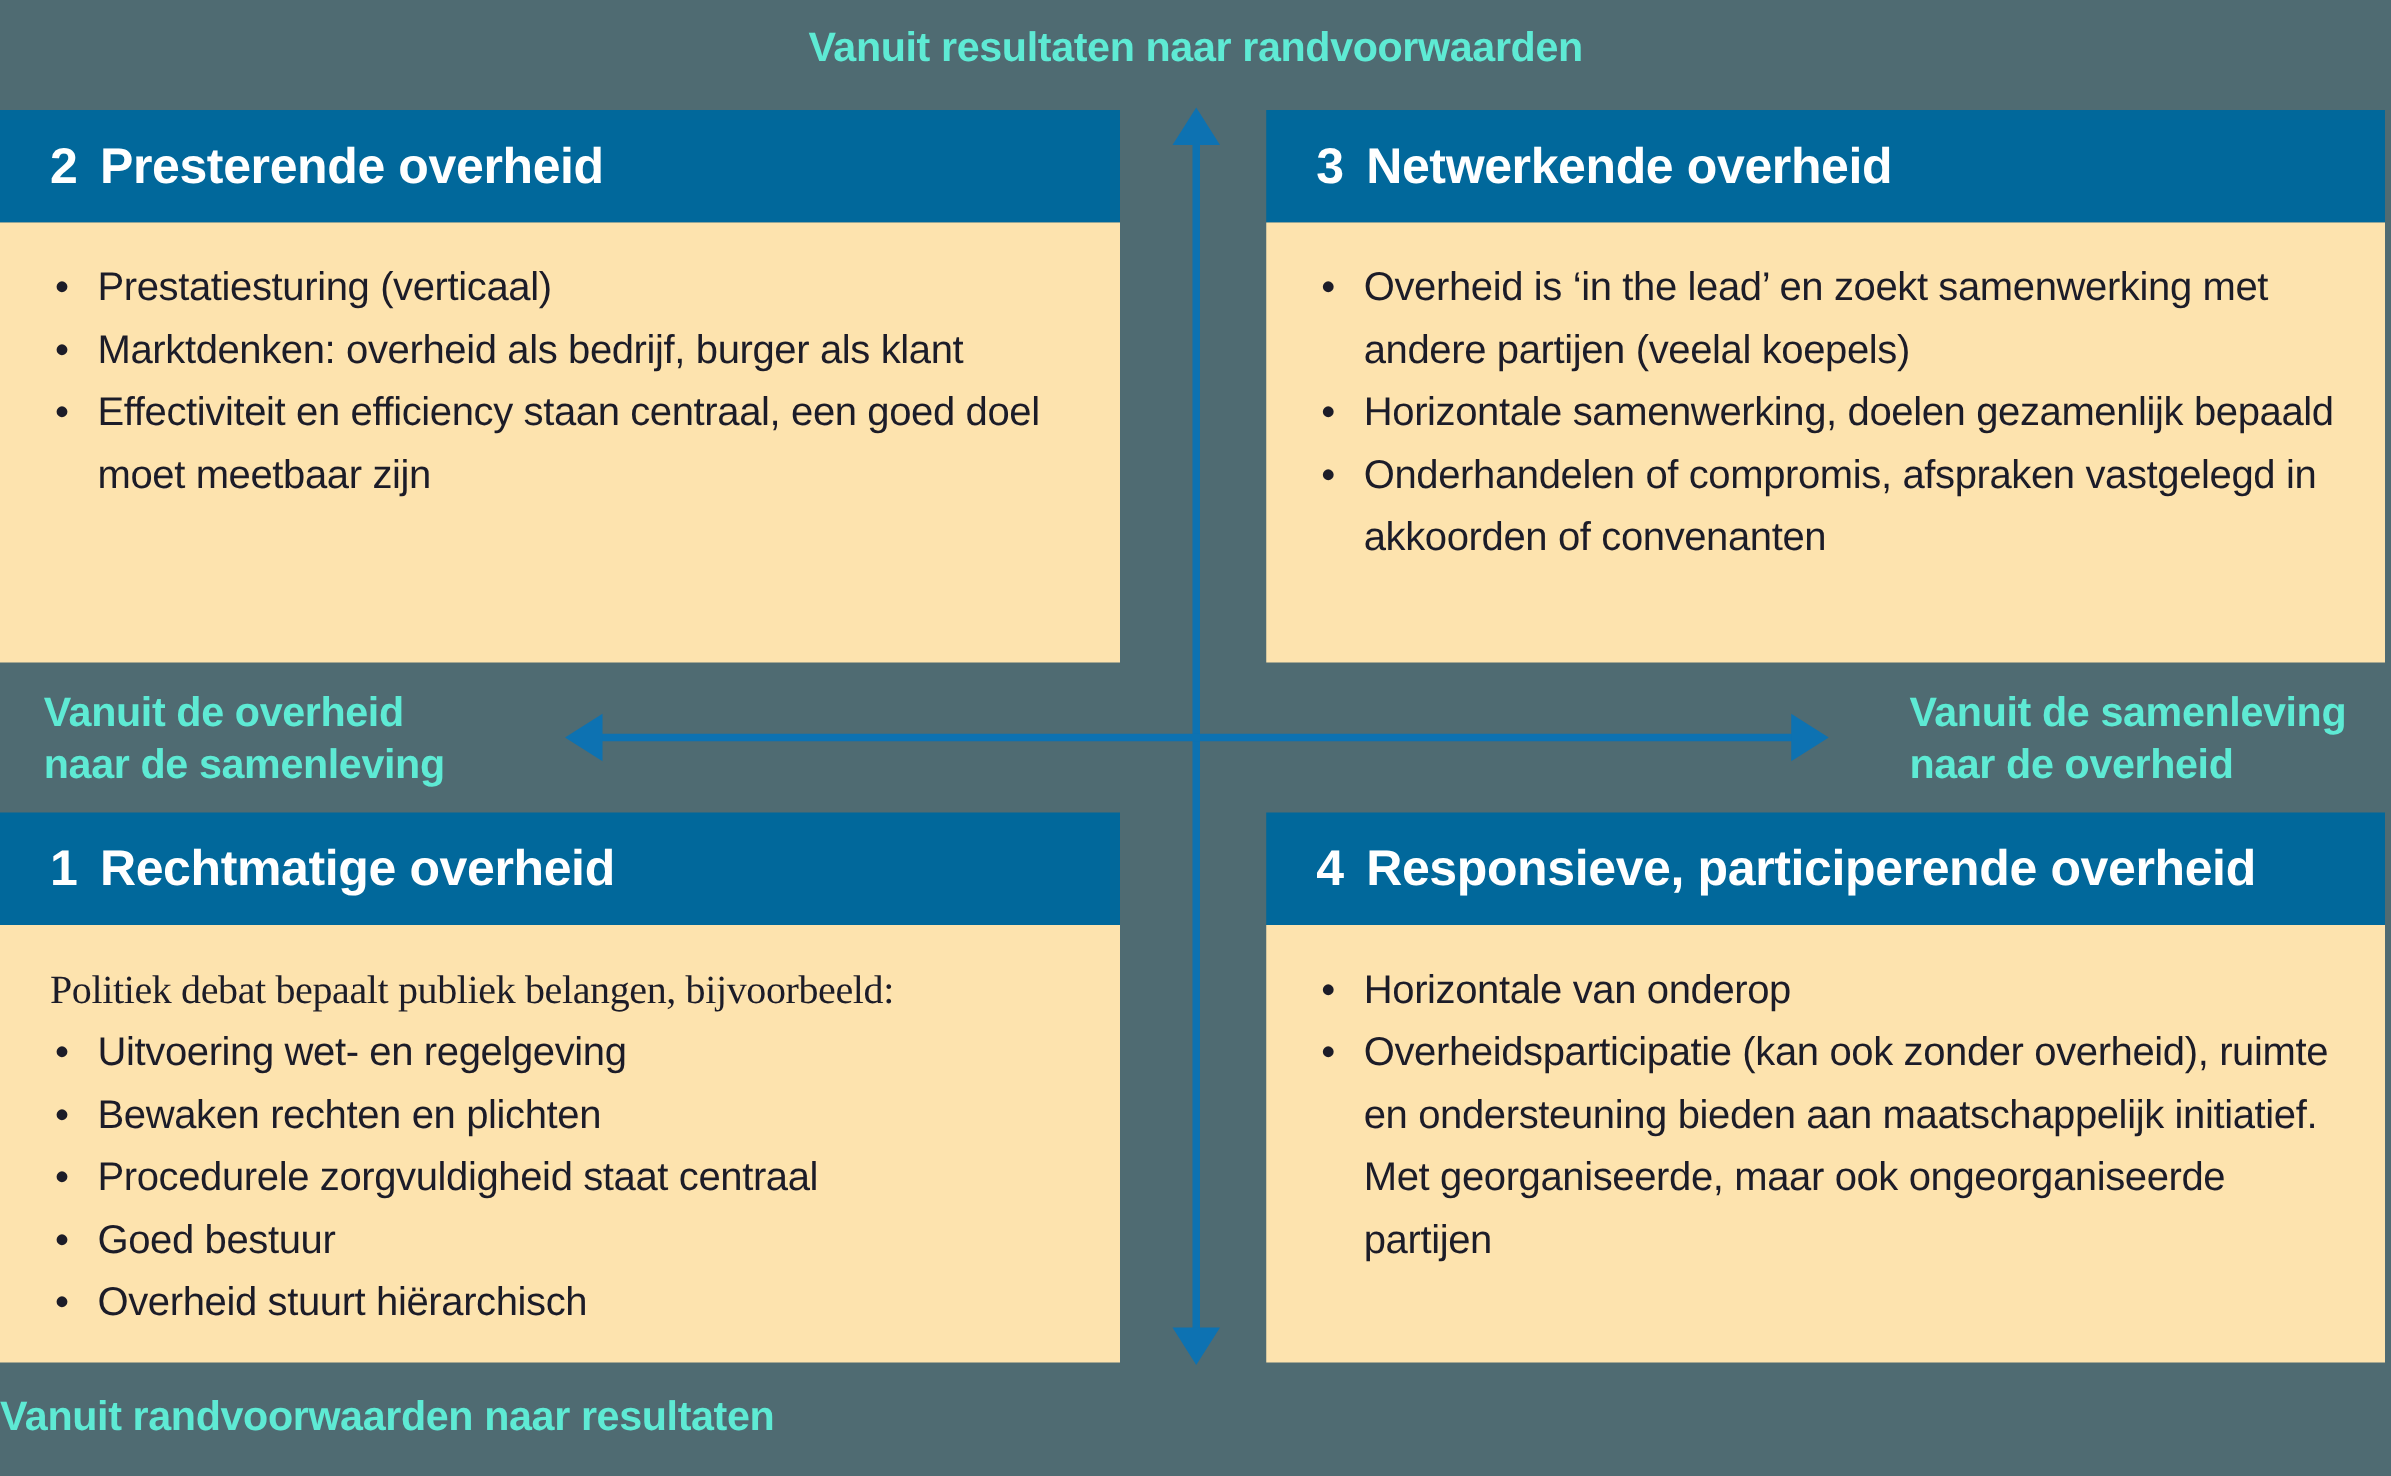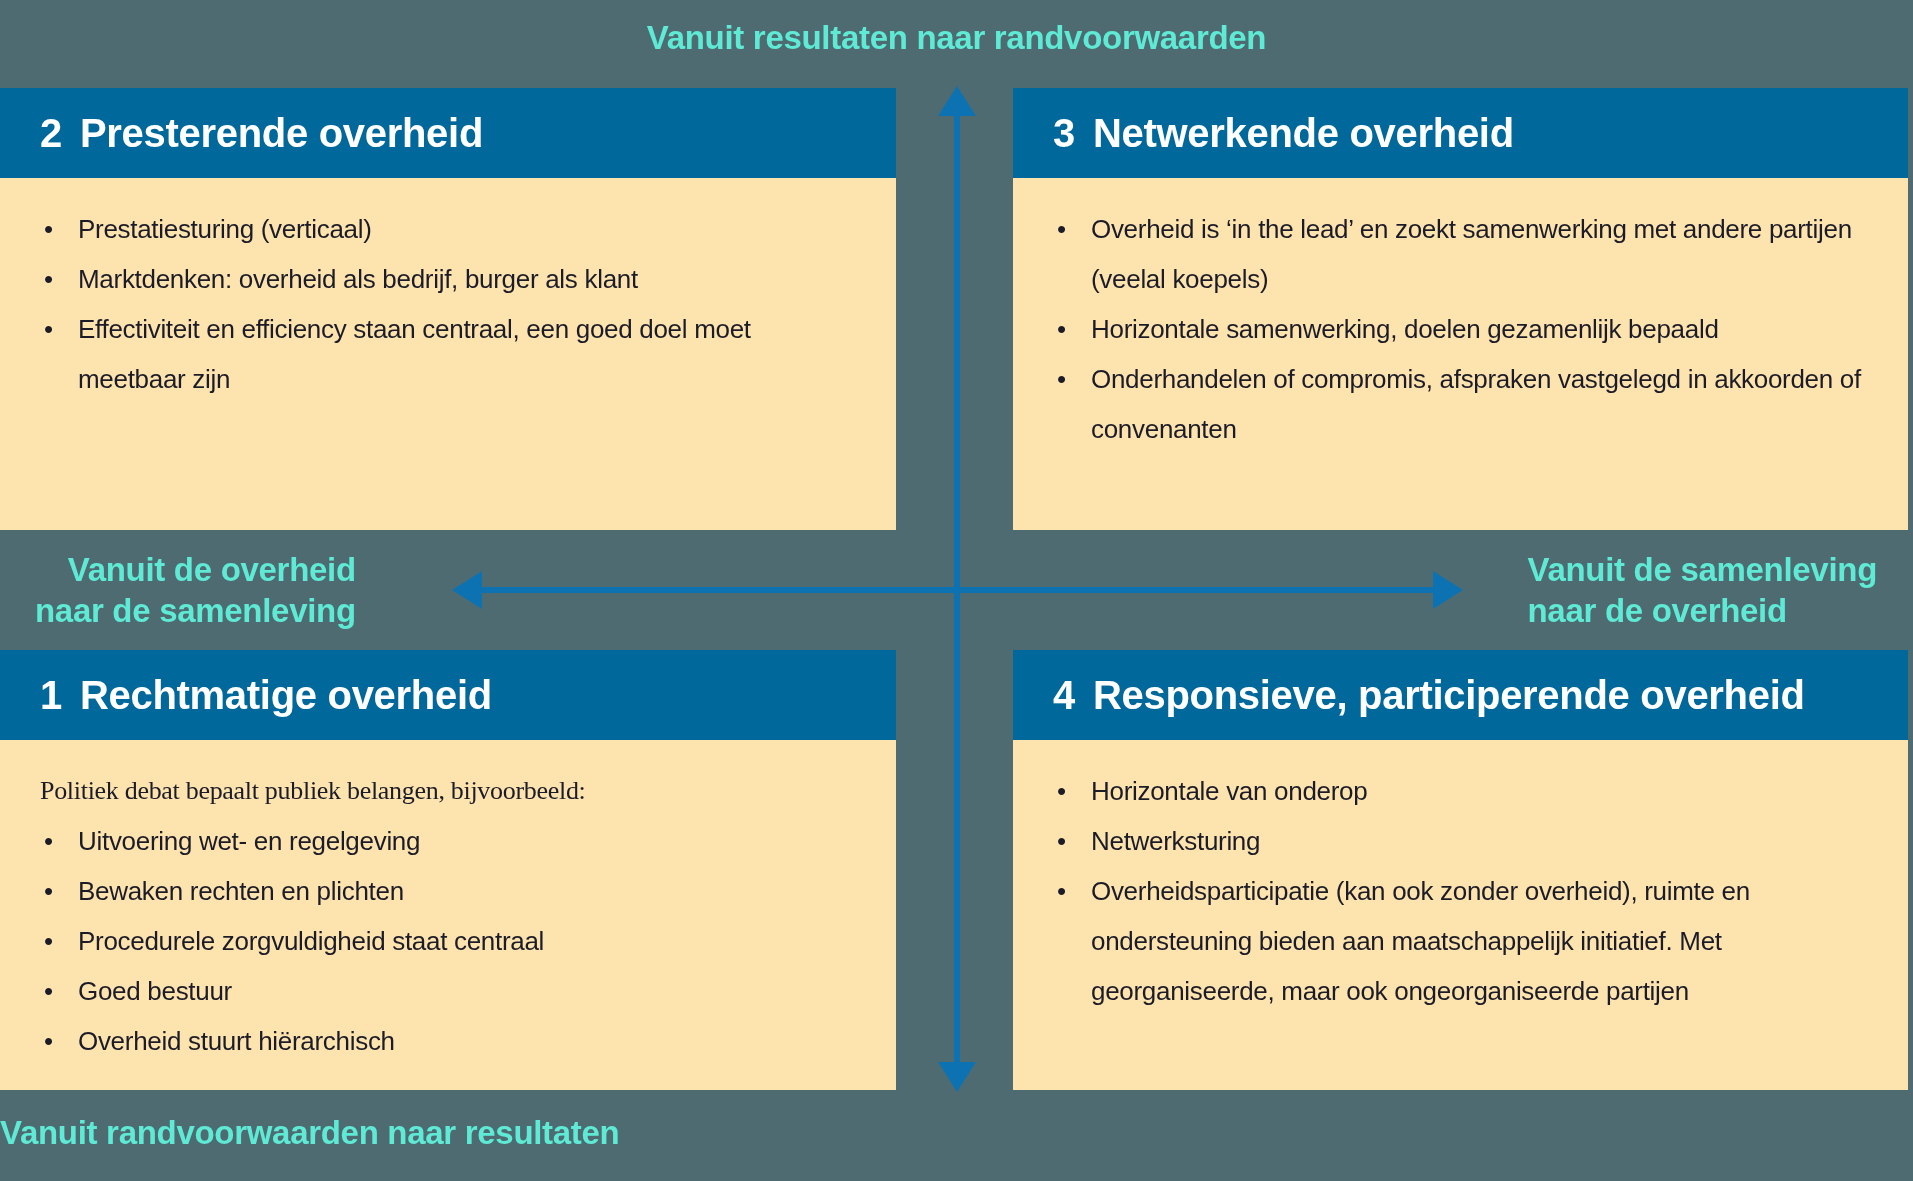--- a/index.html
+++ b/index.html
@@ -18,21 +18,21 @@
     position: absolute;
     font-weight: bold;
     font-size: 33px;
     line-height: 41px;
     color: #5eead4;
     letter-spacing: -0.3px;
     white-space: nowrap;
   }
   .axis-top    { top: 17px;  left: 0; width: 100%; text-align: center; }
   .axis-bottom { top: 1112px; left: 0; width: 100%; text-align: left; }
-  .axis-left   { top: 549px; left: 35px;  text-align: right; }
+  .axis-left   { top: 549px; left: 35px;  text-align: left; }
   .axis-right  { top: 549px; right: 36px; text-align: left; }
 
   .quadrant {
     position: absolute;
     display: flex;
     flex-direction: column;
   }
   .q-top-left     { left: 0;      top: 88px;  width: 896px; height: 442px; }
   .q-top-right    { left: 1013px; top: 88px;  width: 895px; height: 442px; }
   .q-bottom-left  { left: 0;      top: 650px; width: 896px; height: 440px; }
@@ -49,21 +49,21 @@
     font-size: 40px;
     font-weight: bold;
     letter-spacing: -0.3px;
     box-sizing: border-box;
   }
   .q-number { margin-right: 18px; }
   .q-body {
     flex: 1 1 auto;
     background: #fde3ae;
     color: #1c1c28;
-    font-size: 26px;
+    font-size: 32px;
     line-height: 50px;
     letter-spacing: -0.3px;
     padding: 26px 38px 0 40px;
     box-sizing: border-box;
   }
   .q-intro { margin: 0; font-family: Liberation Serif, serif; }
   ul.bullets {
     list-style: none;
     margin: 0;
     padding: 0;
@@ -151,21 +151,20 @@
   </div>
 
   <div class="quadrant q-bottom-right">
     <div class="q-header">
       <span class="q-number">4</span>
       <span>Responsieve, participerende overheid</span>
     </div>
     <div class="q-body">
       <ul class="bullets">
           <li>Horizontale van onderop</li>
-          <li>Netwerksturing</li>
           <li>Overheidsparticipatie (kan ook zonder overheid), ruimte en ondersteuning bieden aan maatschappelijk initiatief. Met georganiseerde, maar ook ongeorganiseerde partijen</li>
         </ul>
     </div>
   </div>
 
   <svg class="arrows" viewBox="0 0 1913 1181" xmlns="http://www.w3.org/2000/svg">
     <g fill="#0d72b2" stroke="none">
       <rect x="954" y="110" width="6" height="960"></rect>
       <polygon points="957,86 938,116 976,116"></polygon>
       <polygon points="957,1092 938,1062 976,1062"></polygon>

